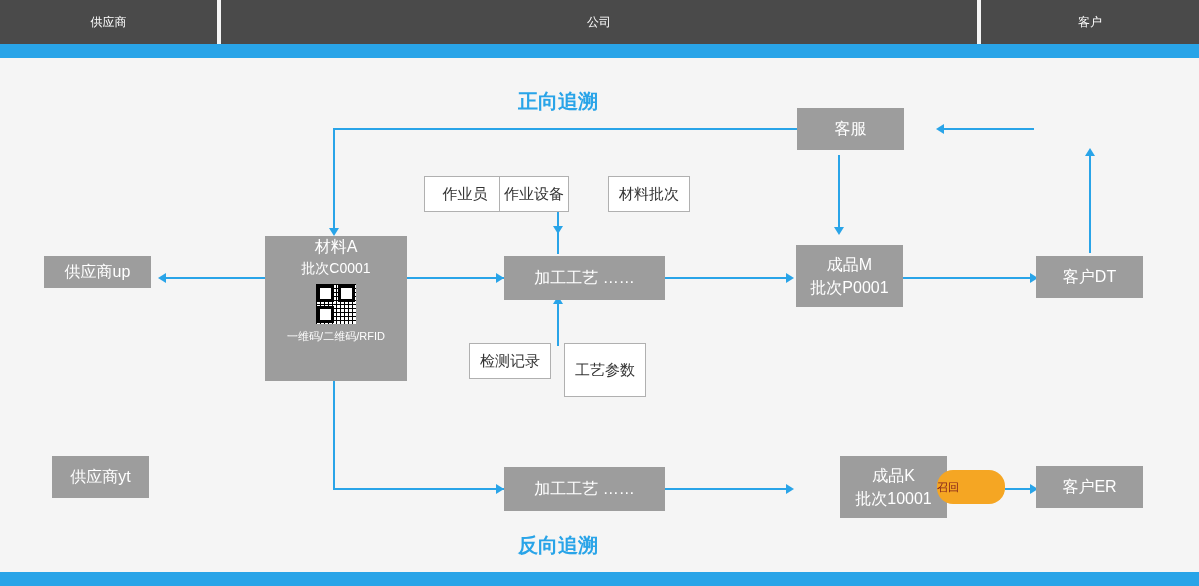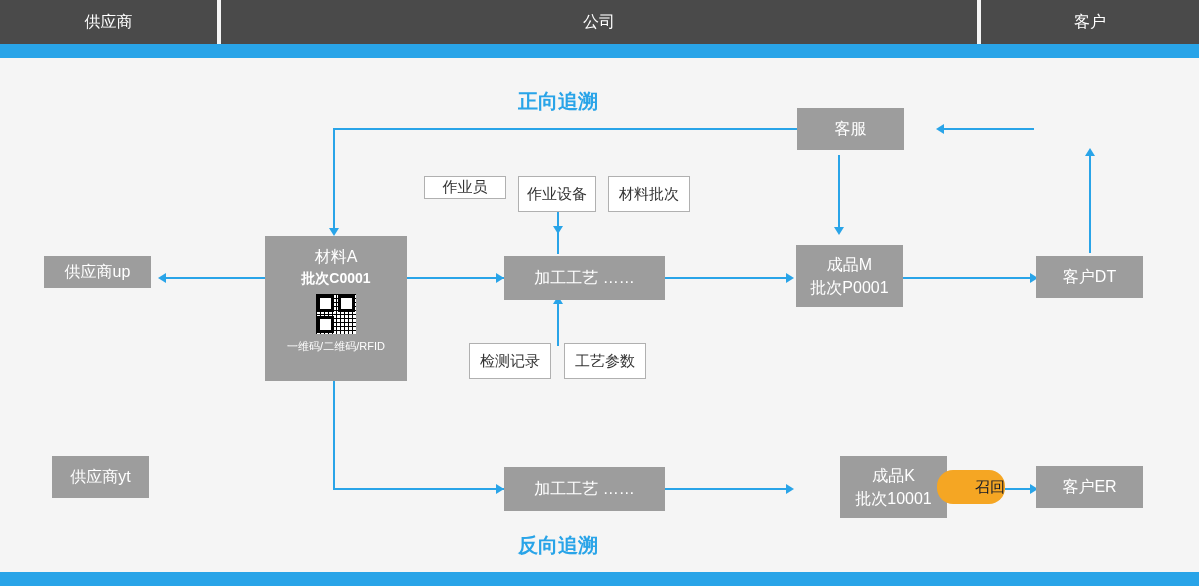--- a/index.html
+++ b/index.html
@@ -20,21 +20,21 @@
     background: #f5f5f5;
   }
 
   
   .lane {
     position: absolute;
     top: 0;
     height: 44px;
     background: #4a4a4a;
     color: #ffffff;
-    font-size: 16px;
+    font-size: 12px;
     display: flex;
     align-items: center;
     justify-content: center;
     box-sizing: border-box;
   }
   .lane-supplier { left: 0; width: 217px; }
   .lane-company  { left: 221px; width: 756px; }
   .lane-customer { left: 981px; width: 218px; }
 
   .lane-arrow {
@@ -102,24 +102,24 @@
     left: 265px;
     top: 236px;
     width: 142px;
     height: 145px;
     background: #9d9d9d;
     color: #ffffff;
     box-sizing: border-box;
     display: flex;
     flex-direction: column;
     align-items: center;
-    padding-top: 10px;
+    padding-top: 0;
   }
   .material-card .t1 { font-size: 16px; line-height: 22px; }
-  .material-card .t2 { font-size: 14px; line-height: 20px; font-weight: bold; }
+  .material-card .t2 { font-size: 14px; line-height: 20px; }
   .material-card .t3 { font-size: 11px; line-height: 16px; margin-top: 4px; }
   .qr {
     width: 40px;
     height: 40px;
     margin-top: 6px;
     background-color: #ffffff;
     background-image:
       linear-gradient(to right, #000 1px, transparent 1px),
       linear-gradient(to bottom, #000 1px, transparent 1px);
     background-size: 4px 4px;
@@ -139,26 +139,26 @@
     left: 1px; bottom: 1px;
     width: 11px; height: 11px;
     border: 3px solid #000;
     background: #fff;
   }
 
   
   .pill {
     position: absolute;
     background: #f5a623;
-    color: #0f172a;
+    color: #7f1d1d;
     border-radius: 16px;
-    font-size: 15px;
-    display: flex;
-    align-items: center;
-    justify-content: flex-end;
+    font-size: 11px;
+    display: flex;
+    align-items: center;
+    justify-content: flex-start;
     box-sizing: border-box;
   }
 
   
   .ln {
     position: absolute;
     background: #29a4e8;
   }
   .lh { height: 2px; }
   .lv { width: 2px; }
@@ -260,33 +260,33 @@
 
   <div class="material-card">
     <div class="t1">材料A</div>
     <div class="t2">批次C0001</div>
     <div class="qr">
         <div class="qr-b"></div>
       </div>
     <div class="t3">一维码/二维码/RFID</div>
   </div>
 
-  <div class="wbox" style="left:424px; top:176px; width:82px; height:23px;">
+  <div class="wbox" style="left:424px; top:176px; width:82px; height:36px;">
     <span>作业员</span>
   </div>
-  <div class="wbox" style="left:518px; top:176px; width:78px; height:36px;">
+  <div class="wbox" style="left:499px; top:176px; width:70px; height:36px;">
     <span>作业设备</span>
   </div>
   <div class="wbox" style="left:608px; top:176px; width:82px; height:36px;">
     <span>材料批次</span>
   </div>
   <div class="wbox" style="left:469px; top:343px; width:82px; height:36px;">
     <span>检测记录</span>
   </div>
-  <div class="wbox" style="left:564px; top:343px; width:82px; height:36px;">
+  <div class="wbox" style="left:564px; top:343px; width:82px; height:54px;">
     <span>工艺参数</span>
   </div>
 
   <div class="node" style="left:504px; top:256px; width:161px; height:44px;">
     <span>加工工艺  ……</span>
   </div>
   <div class="node" style="left:504px; top:467px; width:161px; height:44px;">
     <span>加工工艺  ……</span>
   </div>
 

